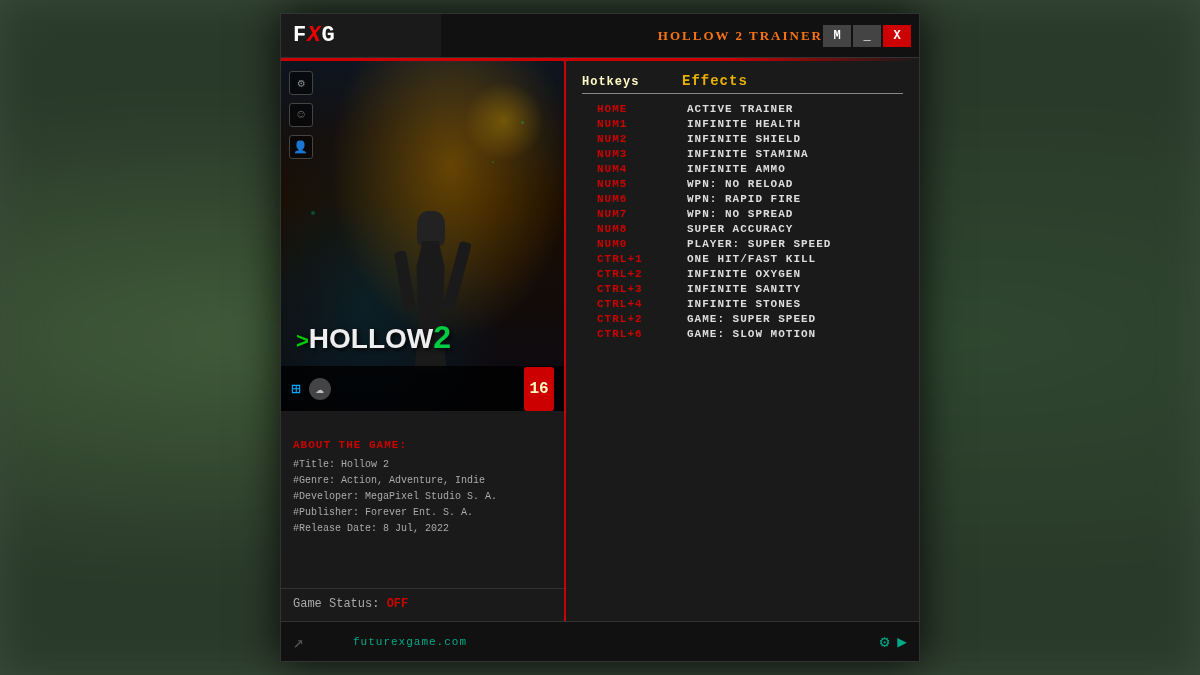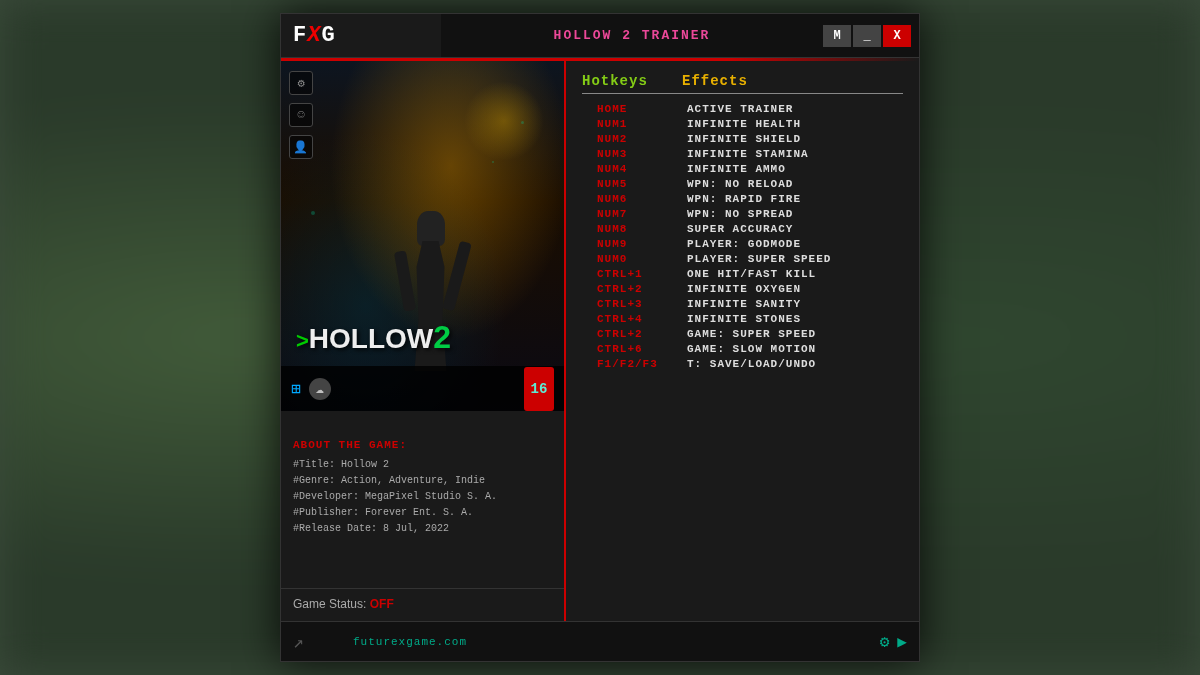--- a/index.html
+++ b/index.html
@@ -57,26 +57,26 @@
       font-weight: bold;
       letter-spacing: 1px;
     }
 
     .logo-f { color: #fff; }
     .logo-x { color: #e00; font-style: italic; }
     .logo-g { color: #fff; }
 
     .title-bar-center {
       flex: 1;
-      text-align: center;
-      color: #ec4899;
+      text-align: right;
+      color: #f97316;
       font-size: 13px;
       font-weight: bold;
       letter-spacing: 2px;
-      font-family: Liberation Mono, monospace;
+      font-family: Liberation Serif, serif;
     }
 
     .title-bar-controls {
       display: flex;
       align-items: center;
       gap: 2px;
       padding-right: 8px;
     }
 
     .ctrl-btn {
@@ -257,22 +257,22 @@
       height: 22px;
       border-radius: 50%;
       background: #444;
       display: flex;
       align-items: center;
       justify-content: center;
     }
 
     .age-badge {
       background: #cc0000;
-      color: #5eead4;
-      font-size: 14px;
+      color: #fef9c3;
+      font-size: 16px;
       font-weight: bold;
       width: 30px;
       height: 44px;
       display: flex;
       align-items: center;
       justify-content: center;
       border-radius: 3px;
       margin-left: auto;
     }
 
@@ -296,21 +296,21 @@
       font-family: 'Courier New', monospace;
       line-height: 1.6;
     }
 
     .game-status-section {
       padding: 8px 12px;
       border-top: 1px solid #333;
     }
 
     .game-status {
-      font-family: Liberation Sans, sans-serif;
+      font-family: Liberation Mono, monospace;
       font-size: 12px;
       color: #888;
       margin-bottom: 2px;
     }
 
     .game-status .status-label { color: #aaa; }
     .game-status .status-off { color: #cc0000; font-weight: bold; }
     .game-id {
       font-family: 'Courier New', monospace;
       font-size: 12px;
@@ -328,22 +328,22 @@
     .hotkeys-header {
       display: flex;
       gap: 0;
       margin-bottom: 8px;
       align-items: flex-end;
       border-bottom: 1px solid #888;
       padding-bottom: 4px;
     }
 
     .header-hotkeys {
-      color: #84cc16;
-      font-size: 14px;
+      color: #fef9c3;
+      font-size: 12px;
       font-weight: bold;
       font-family: 'Courier New', monospace;
       letter-spacing: 1px;
       width: 100px;
     }
 
     .header-effects {
       color: #e8b000;
       font-size: 14px;
       font-weight: bold;
@@ -561,24 +561,20 @@
         </div>
         <div class="hotkey-row">
           <span class="hk-key">NUM7</span>
           <span class="hk-effect">WPN: NO SPREAD</span>
         </div>
         <div class="hotkey-row">
           <span class="hk-key">NUM8</span>
           <span class="hk-effect">SUPER ACCURACY</span>
         </div>
         <div class="hotkey-row">
-          <span class="hk-key">NUM9</span>
-          <span class="hk-effect">PLAYER: GODMODE</span>
-        </div>
-        <div class="hotkey-row">
           <span class="hk-key">NUM0</span>
           <span class="hk-effect">PLAYER: SUPER SPEED</span>
         </div>
         <div class="hotkey-row">
           <span class="hk-key">CTRL+1</span>
           <span class="hk-effect">ONE HIT/FAST KILL</span>
         </div>
         <div class="hotkey-row">
           <span class="hk-key">CTRL+2</span>
           <span class="hk-effect">INFINITE OXYGEN</span>
@@ -591,24 +587,20 @@
           <span class="hk-key">CTRL+4</span>
           <span class="hk-effect">INFINITE STONES</span>
         </div>
         <div class="hotkey-row">
           <span class="hk-key">CTRL+2</span>
           <span class="hk-effect">GAME: SUPER SPEED</span>
         </div>
         <div class="hotkey-row">
           <span class="hk-key">CTRL+6</span>
           <span class="hk-effect">GAME: SLOW MOTION</span>
-        </div>
-        <div class="hotkey-row">
-          <span class="hk-key">F1/F2/F3</span>
-          <span class="hk-effect">T: SAVE/LOAD/UNDO</span>
         </div>
       </div>
 
     </div>
   </div>
 
   <div class="footer">
     <div class="footer-left">
       <span class="footer-logo-icon">↗</span>
     </div>

